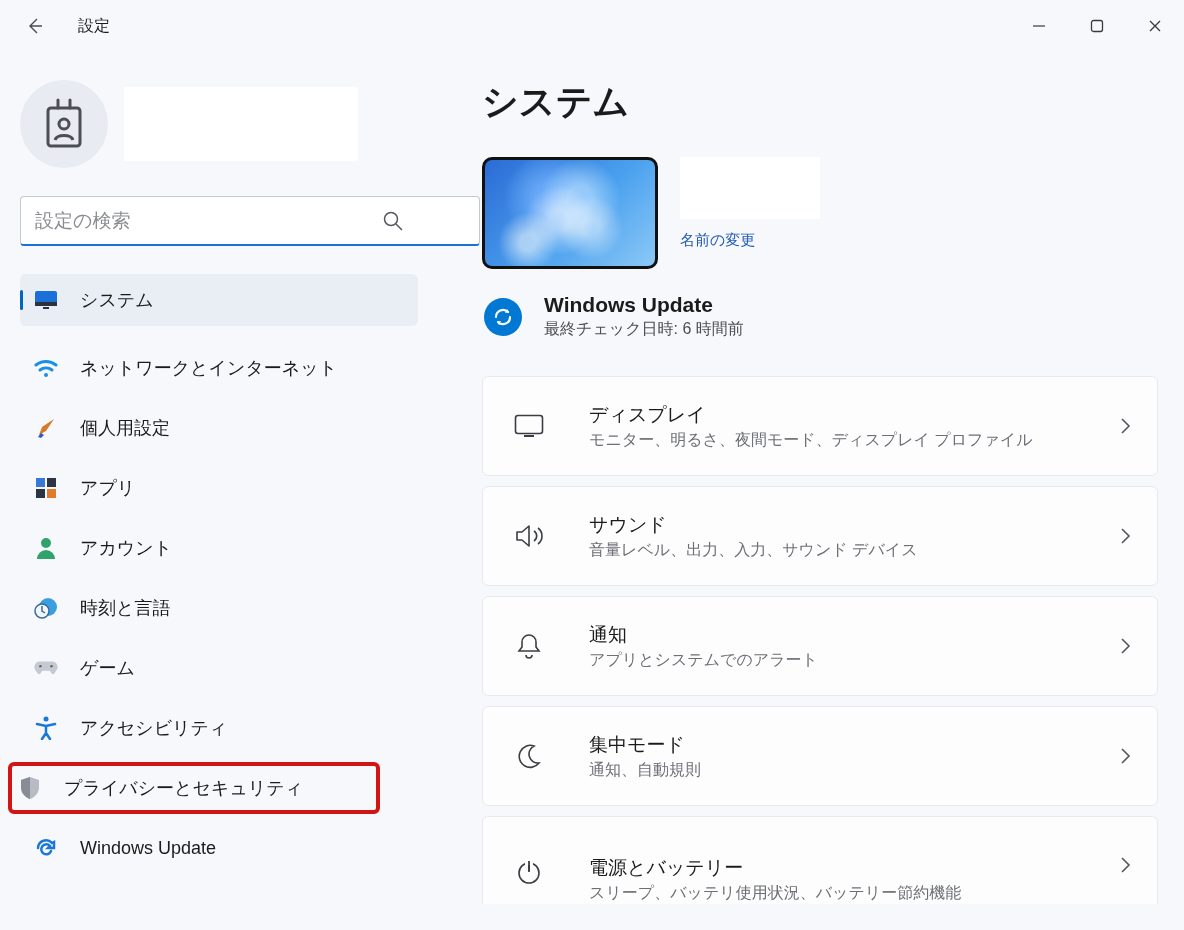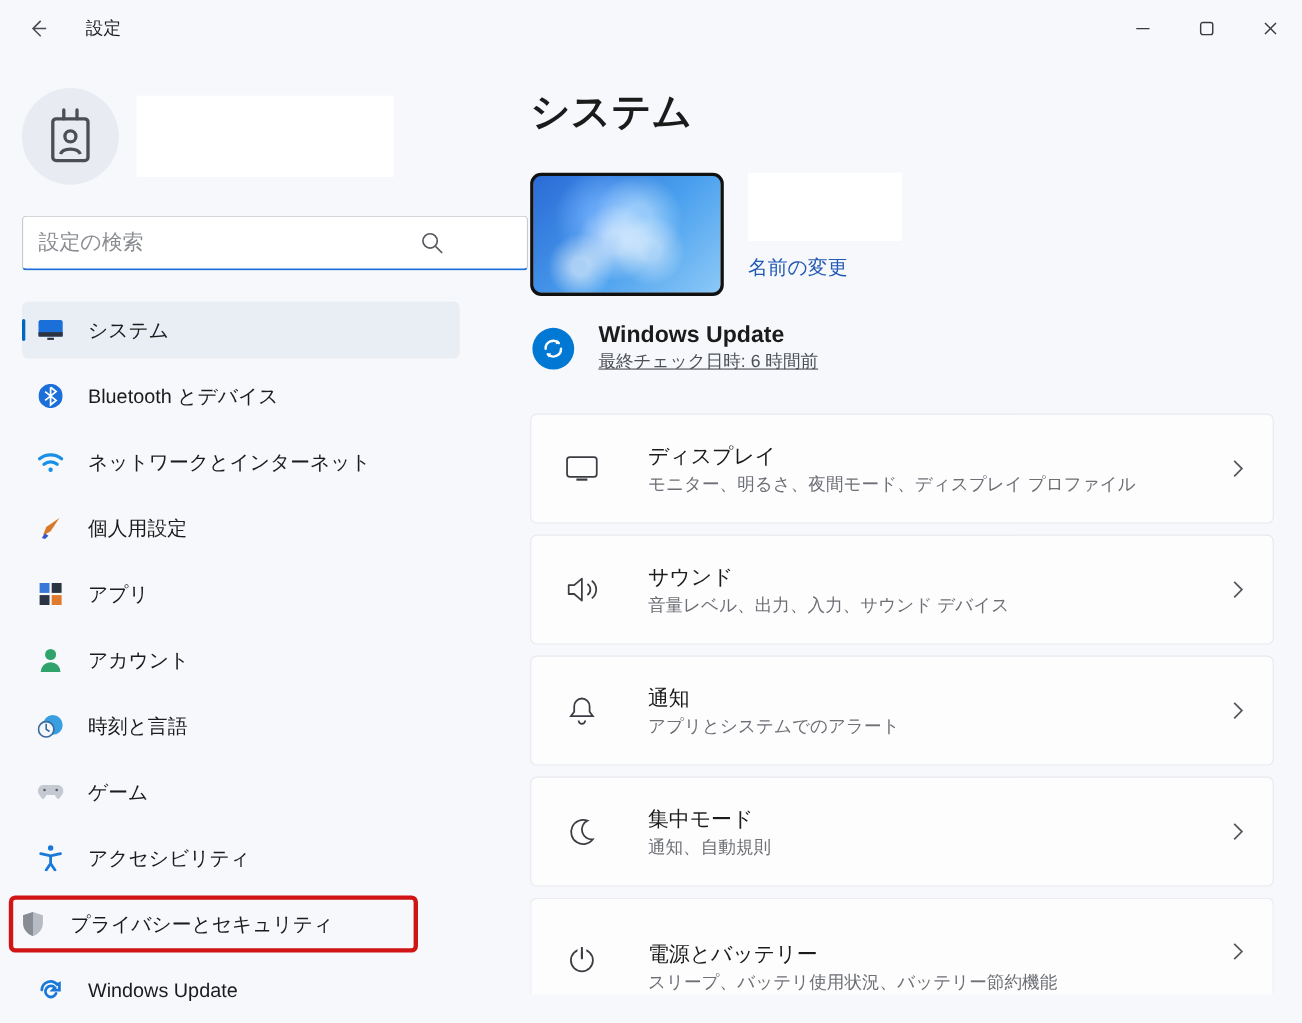--- a/index.html
+++ b/index.html
@@ -88,29 +88,29 @@
       position:absolute; inset:-20px;
       background:
         radial-gradient(circle at 30% 70%, rgba(255,255,255,0.55) 0 8px, transparent 30px),
         radial-gradient(circle at 45% 55%, rgba(255,255,255,0.5) 0 10px, transparent 35px),
         radial-gradient(circle at 60% 60%, rgba(255,255,255,0.45) 0 9px, transparent 32px),
         radial-gradient(circle at 55% 40%, rgba(180,220,255,0.7) 0 12px, transparent 40px),
         radial-gradient(circle at 40% 40%, rgba(120,180,255,0.7) 0 14px, transparent 45px);
     }
     .device-info { }
     .device-name-block { width: 140px; height: 62px; background:#fff; margin-bottom:12px; }
-    .rename-link { color:#2259b3; font-size: 18px; text-decoration:none; }
+    .rename-link { color:#2259b3; font-size: 15px; text-decoration:none; }
 
     .update-row { display:flex; align-items:center; gap: 22px; margin-bottom: 36px; margin-left:2px; }
     .update-icon {
       width: 38px; height: 38px; border-radius:50%; background:#0078d4;
       display:flex; align-items:center; justify-content:center;
     }
     .update-title { font-size: 21px; font-weight:600; margin-bottom:2px; }
-    .update-sub { font-size: 16px; color:#4b4e55;text-decoration:underline; }
+    .update-sub { font-size: 16px; color:#4b4e55; }
 
     .cards { display:flex; flex-direction:column; gap:10px; }
     .card {
       background:#fdfdfe; border:1px solid #e7e9ef; border-radius:6px;
       height: 100px;
       display:flex; align-items:center; padding: 0 26px 0 20px; gap: 14px;
     }
     .card .card-icon {
       width: 52px; display:flex; align-items:center; justify-content:center; margin-right:20px;
     }
@@ -180,29 +180,20 @@
         <span class="nav-icon">
           <svg width="24" height="20" viewBox="0 0 24 20">
               <rect x="1" y="1" width="22" height="15" rx="2" fill="#1a6fd8"></rect>
               <rect x="1" y="12" width="22" height="4" fill="#2b333f"></rect>
               <rect x="9" y="17" width="6" height="2" fill="#2b333f"></rect>
             </svg>
         </span>
         <span>システム</span>
       </div>
       <div class="nav-gap"></div>
-      <div class="nav-item">
-        <span class="nav-icon">
-          <svg width="22" height="22" viewBox="0 0 22 22">
-              <circle cx="11" cy="11" r="11" fill="#1a6fd8"></circle>
-              <path d="M11 3 v16 l5-4 -10-8 M11 3 l5 4 -10 8" fill="none" stroke="#fff" stroke-width="1.6"></path>
-            </svg>
-        </span>
-        <span>Bluetooth とデバイス</span>
-      </div>
       <div class="nav-gap"></div>
       <div class="nav-item">
         <span class="nav-icon">
           <svg width="24" height="20" viewBox="0 0 24 20">
               <path d="M2 7 a16 16 0 0 1 20 0" fill="none" stroke="#1a8fe6" stroke-width="3" stroke-linecap="round"></path>
               <path d="M6 12 a10 10 0 0 1 12 0" fill="none" stroke="#1a8fe6" stroke-width="3" stroke-linecap="round"></path>
               <circle cx="12" cy="17" r="2" fill="#1a8fe6"></circle>
             </svg>
         </span>
         <span>ネットワークとインターネット</span>

